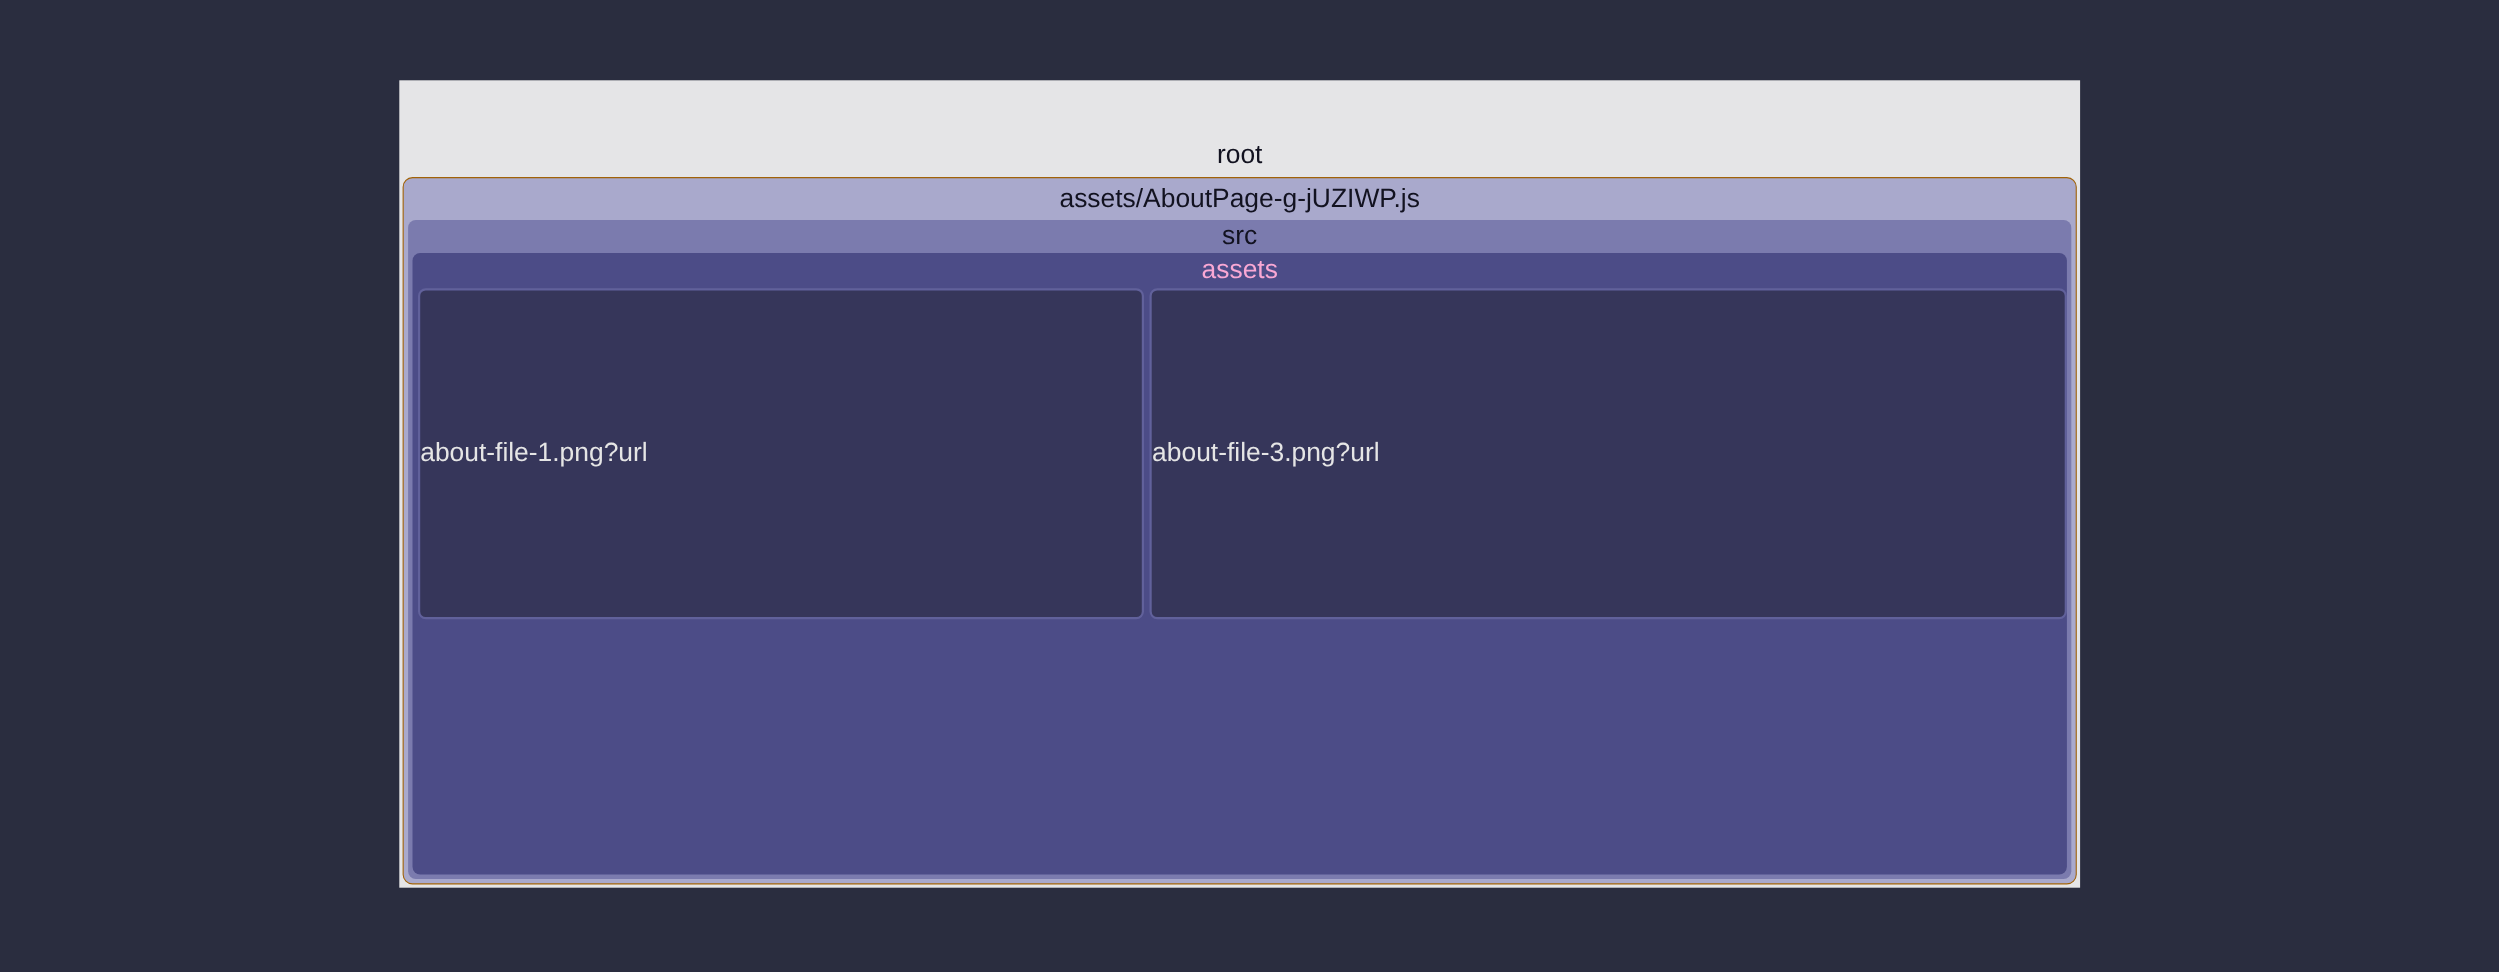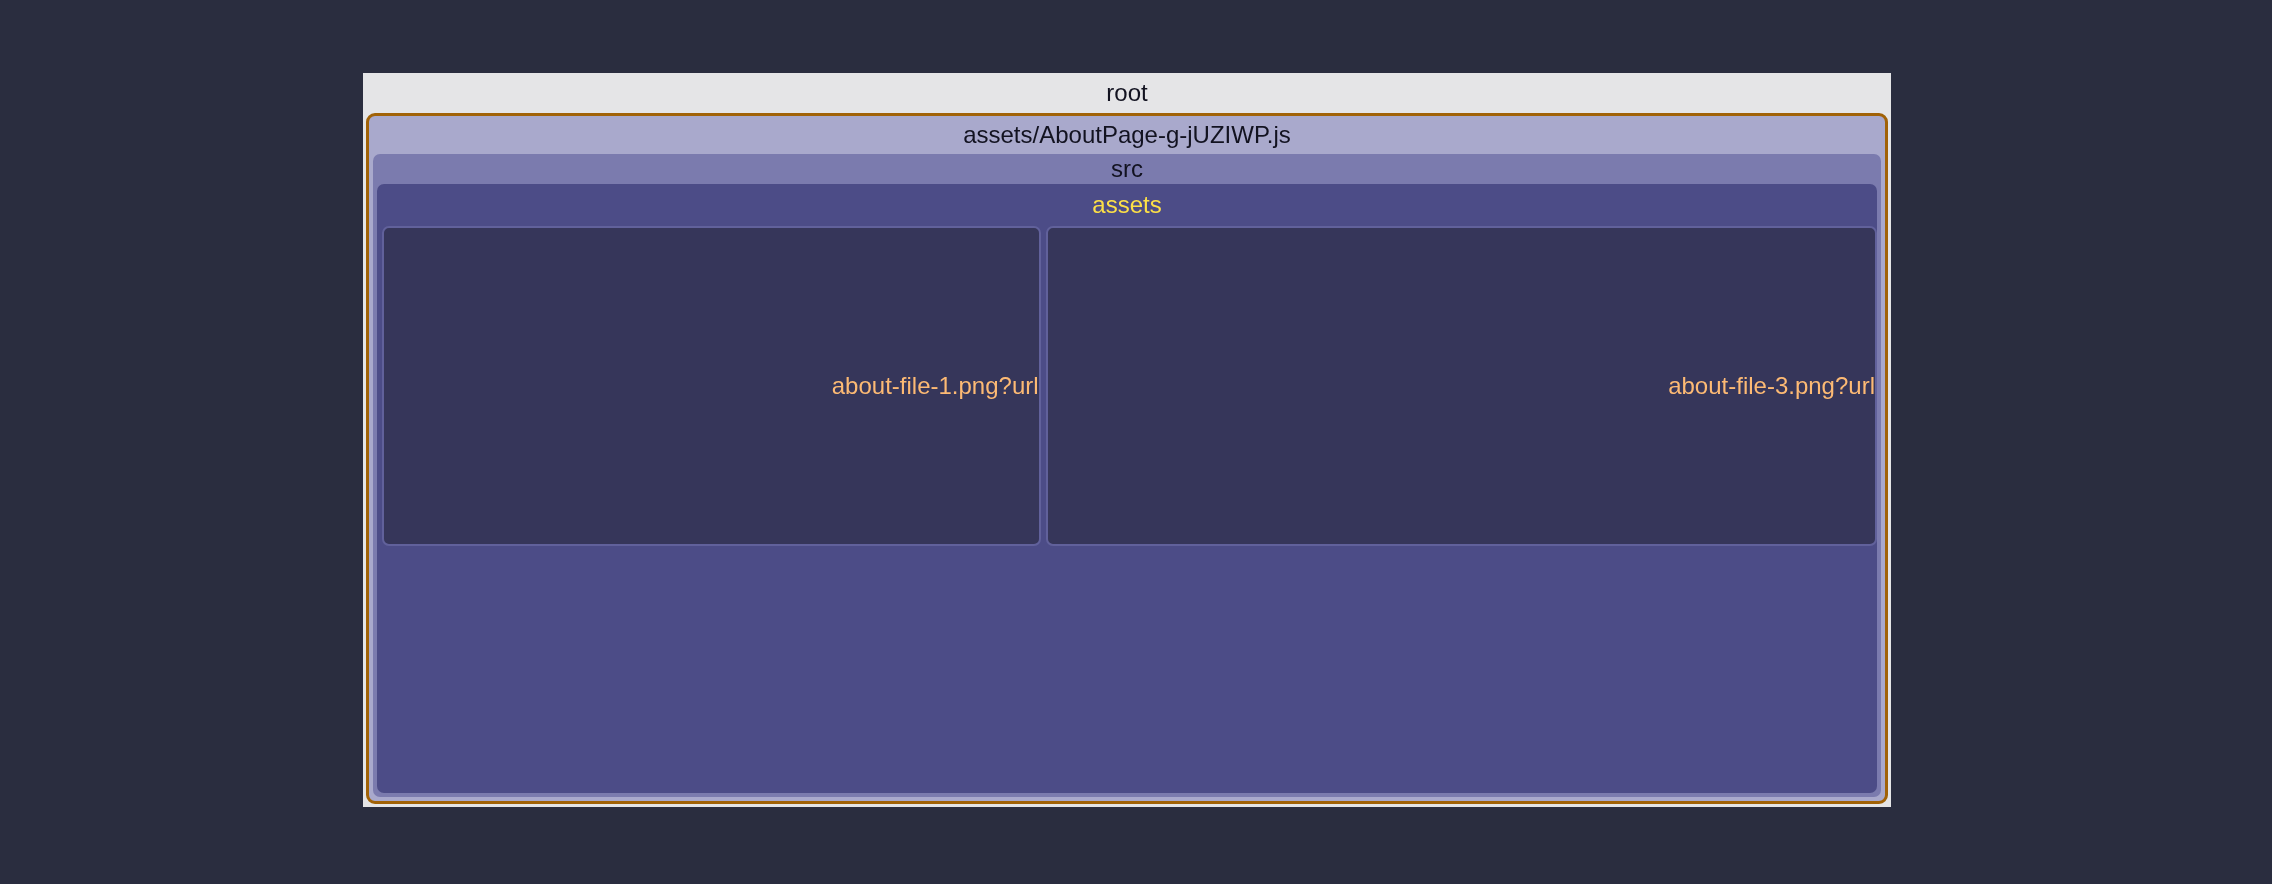--- a/index.html
+++ b/index.html
@@ -35,27 +35,27 @@
     flex: none;
     display: flex;
     align-items: center;
     justify-content: center;
     font-size: 24px;
     line-height: 1;
     color: #121220;
     white-space: nowrap;
     overflow: hidden;
   }
-  .tm-root > .tm-header { height: 40px; }
+  .tm-root > .tm-header { height: 40px; margin-top: 48px; }
   
   .tm-l2 {
     flex: 1 1 auto;
     min-height: 0;
     background: #a9a9cc;
-    border: 3px solid #a16207;
+    border: 1px solid #a16207;
     border-radius: 9px;
     box-sizing: border-box;
     display: flex;
     flex-direction: column;
   }
   .tm-l2 > .tm-header { height: 38px; }
   
   .tm-l3 {
     flex: 1 1 auto;
     min-height: 0;
@@ -69,21 +69,21 @@
   
   .tm-l4 {
     flex: 1 1 auto;
     min-height: 0;
     margin: 0 4px 4px 4px;
     background: #4c4c87;
     border-radius: 7px;
     display: flex;
     flex-direction: column;
   }
-  .tm-l4 > .tm-header { height: 42px; color: #fde047; }
+  .tm-l4 > .tm-header { height: 32px; color: #f9a8d4; }
   
   .leaf-area {
     flex: 1 1 auto;
     min-height: 0;
     margin: 0 5px 6px 5px;
     display: flex;
     flex-direction: column;
     gap: 5px;
   }
   .leaf-row {
@@ -94,22 +94,22 @@
   }
   .leaf {
     flex: 1 1 auto;
     min-width: 0;
     background: #36365a;
     border: 2px solid #61619b;
     border-radius: 7px;
     box-sizing: border-box;
     display: flex;
     align-items: center;
-    justify-content: flex-end;
-    color: #fdba74;
+    justify-content: flex-start;
+    color: #e5e5e5;
     font-size: 24px;
     white-space: nowrap;
     overflow: hidden;
     cursor: pointer;
   }
 </style>
 </head>
 <body>
 
 <div class="stage">

